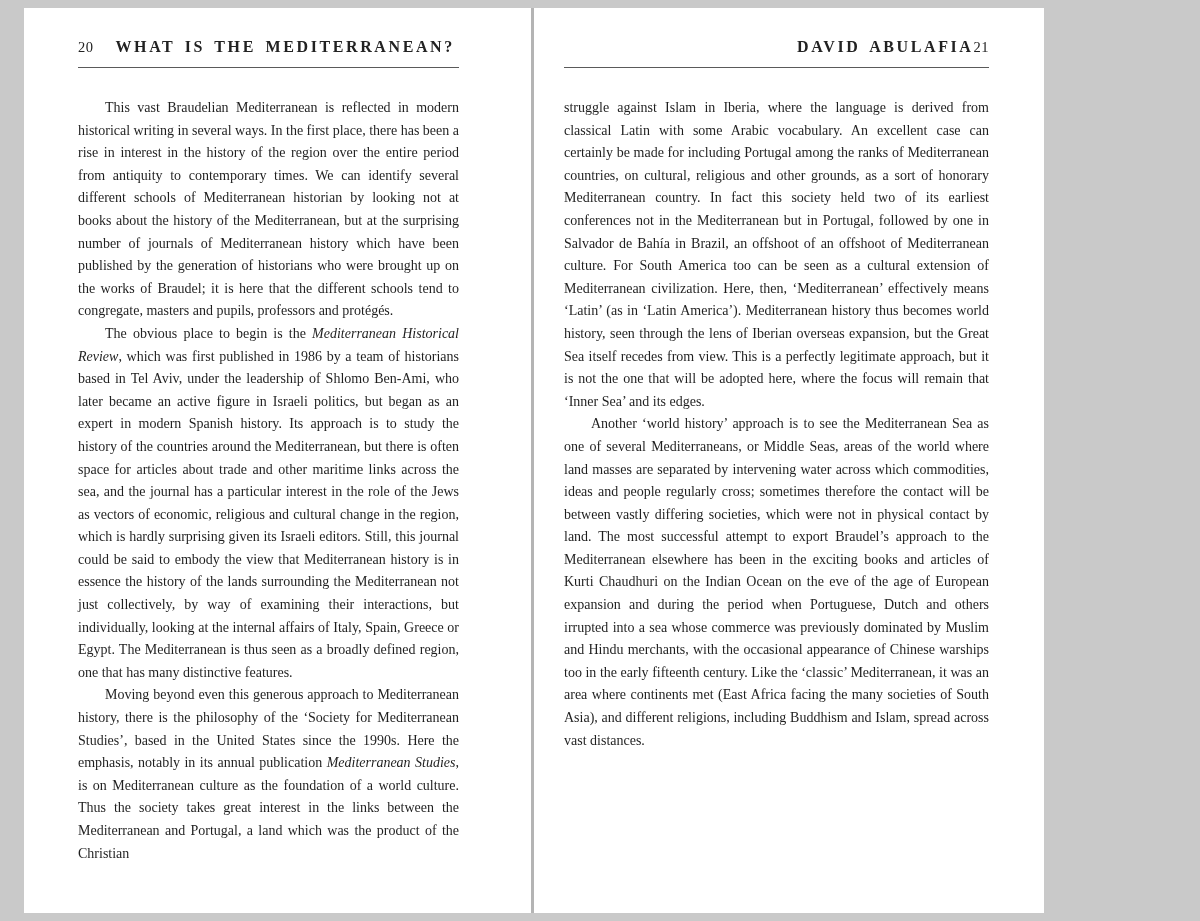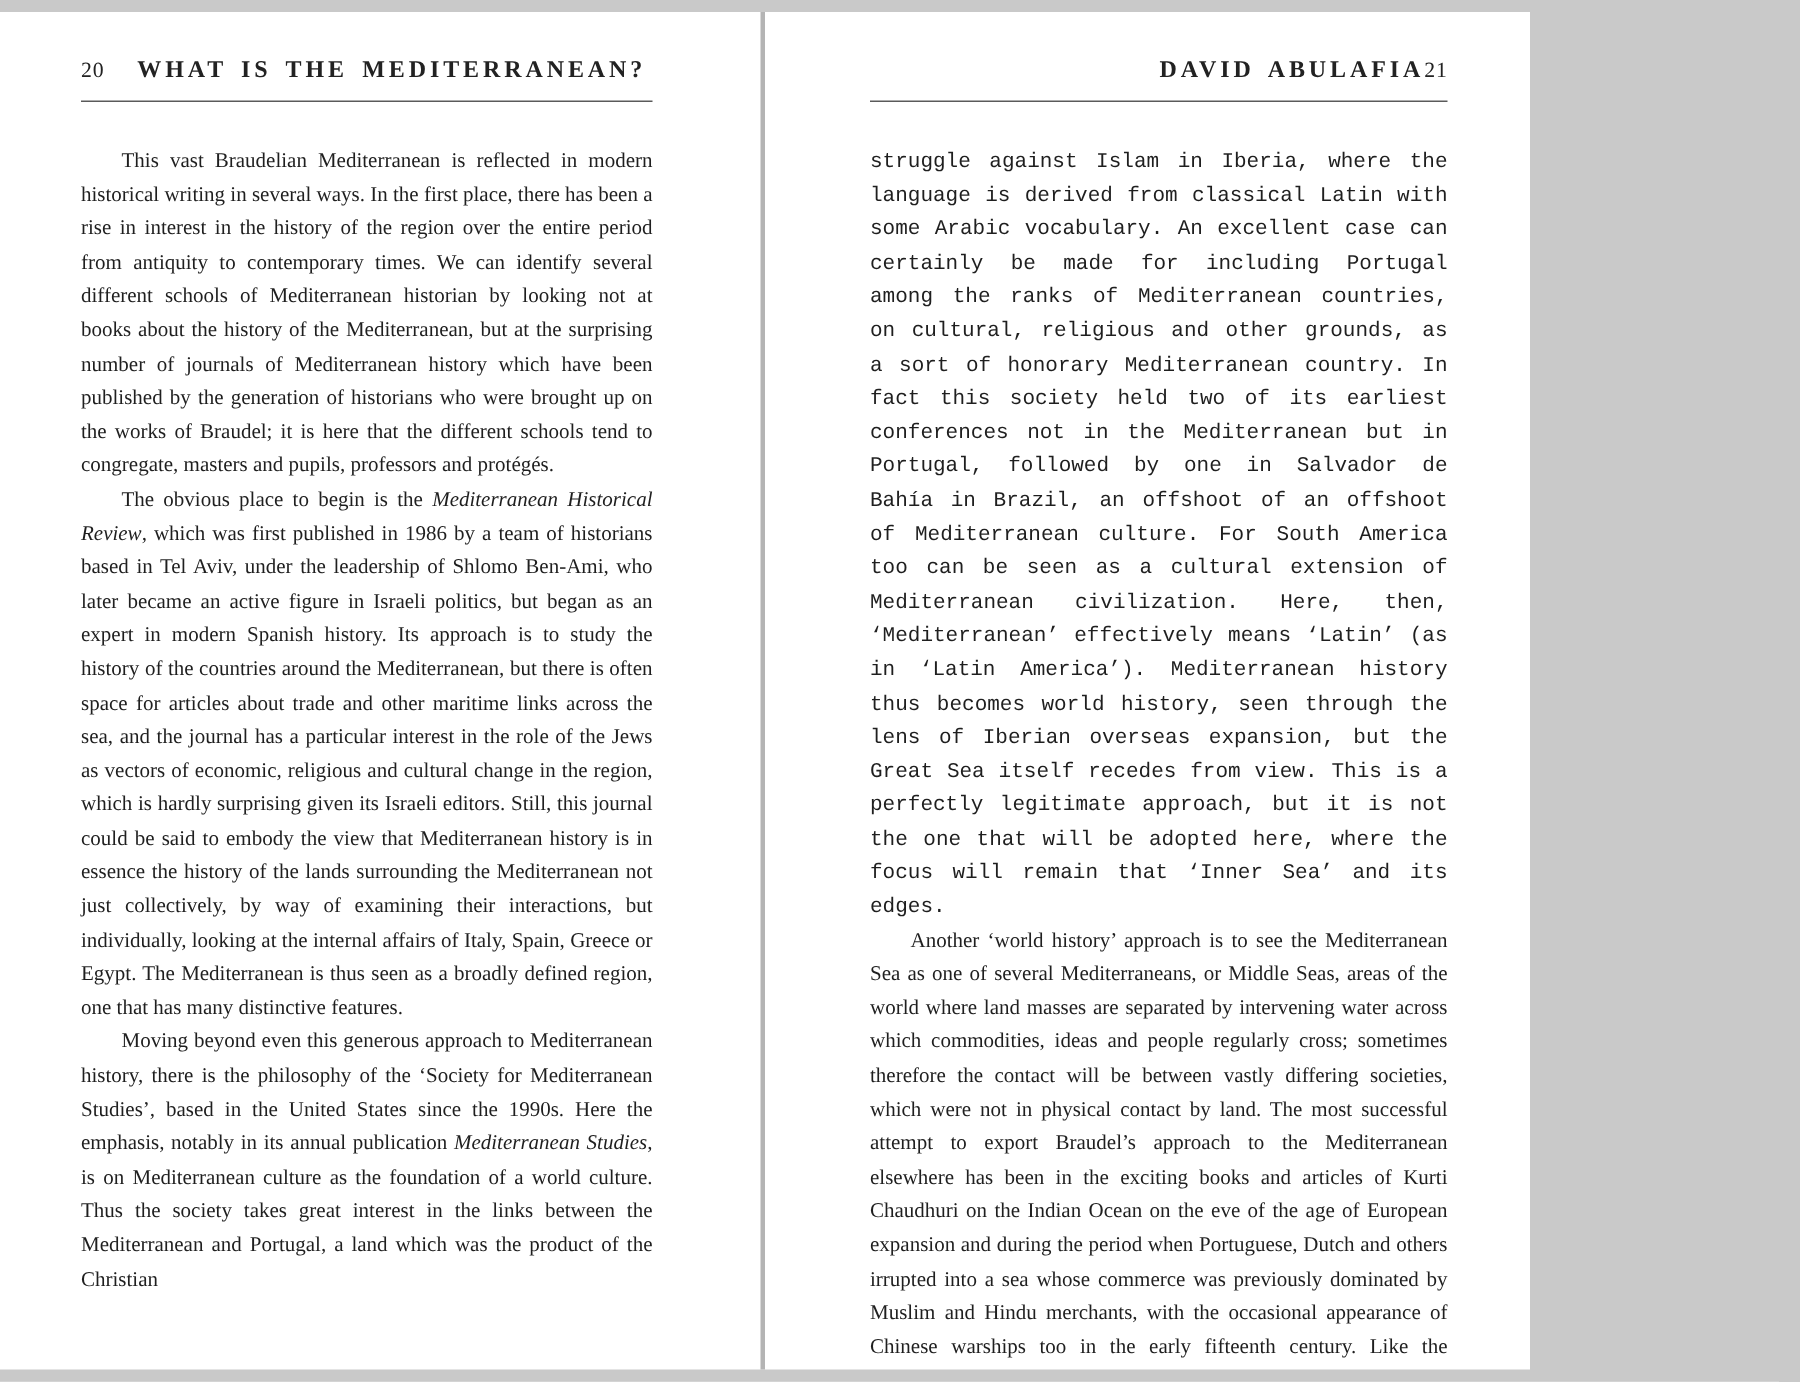--- a/index.html
+++ b/index.html
@@ -10,39 +10,39 @@
   }
   .viewport {
     position: relative;
     width: 1200px;
     height: 921px;
     background: #c9c9c9;
     overflow: hidden;
   }
   .spread {
     position: absolute;
-    left: 0;
+    left: 24px;
     top: 8px;
     width: 1020px;
     height: 905px;
     background: #ffffff;
     display: flex;
   }
   .page {
     box-sizing: border-box;
     width: 50%;
     height: 100%;
     overflow: hidden;
   }
   .page.left {
     border-right: 3px solid #b4b4b4;
     padding: 30px 72px 20px 54px;
   }
   .page.right {
-    padding: 30px 55px 20px 70px;
+    padding: 30px 55px 20px 30px;
   }
   .running-header {
     display: flex;
     align-items: baseline;
     color: #222;
     margin-bottom: 11px;
   }
   .running-header .folio {
     font-size: 14.5px;
     letter-spacing: 0.5px;
@@ -68,21 +68,20 @@
     font-size: 14px;
     line-height: 22.6px;
     text-align: justify;
   }
   .text-column p {
     margin: 0;
     text-indent: 27px;
   }
   .text-column p.no-indent {
     text-indent: 0;
-    font-family: Liberation Mono, monospace;
   }
   .text-column em {
     font-style: italic;
   }
 </style>
 </head>
 <body>
 
 <div class="viewport">
   <div class="spread">

